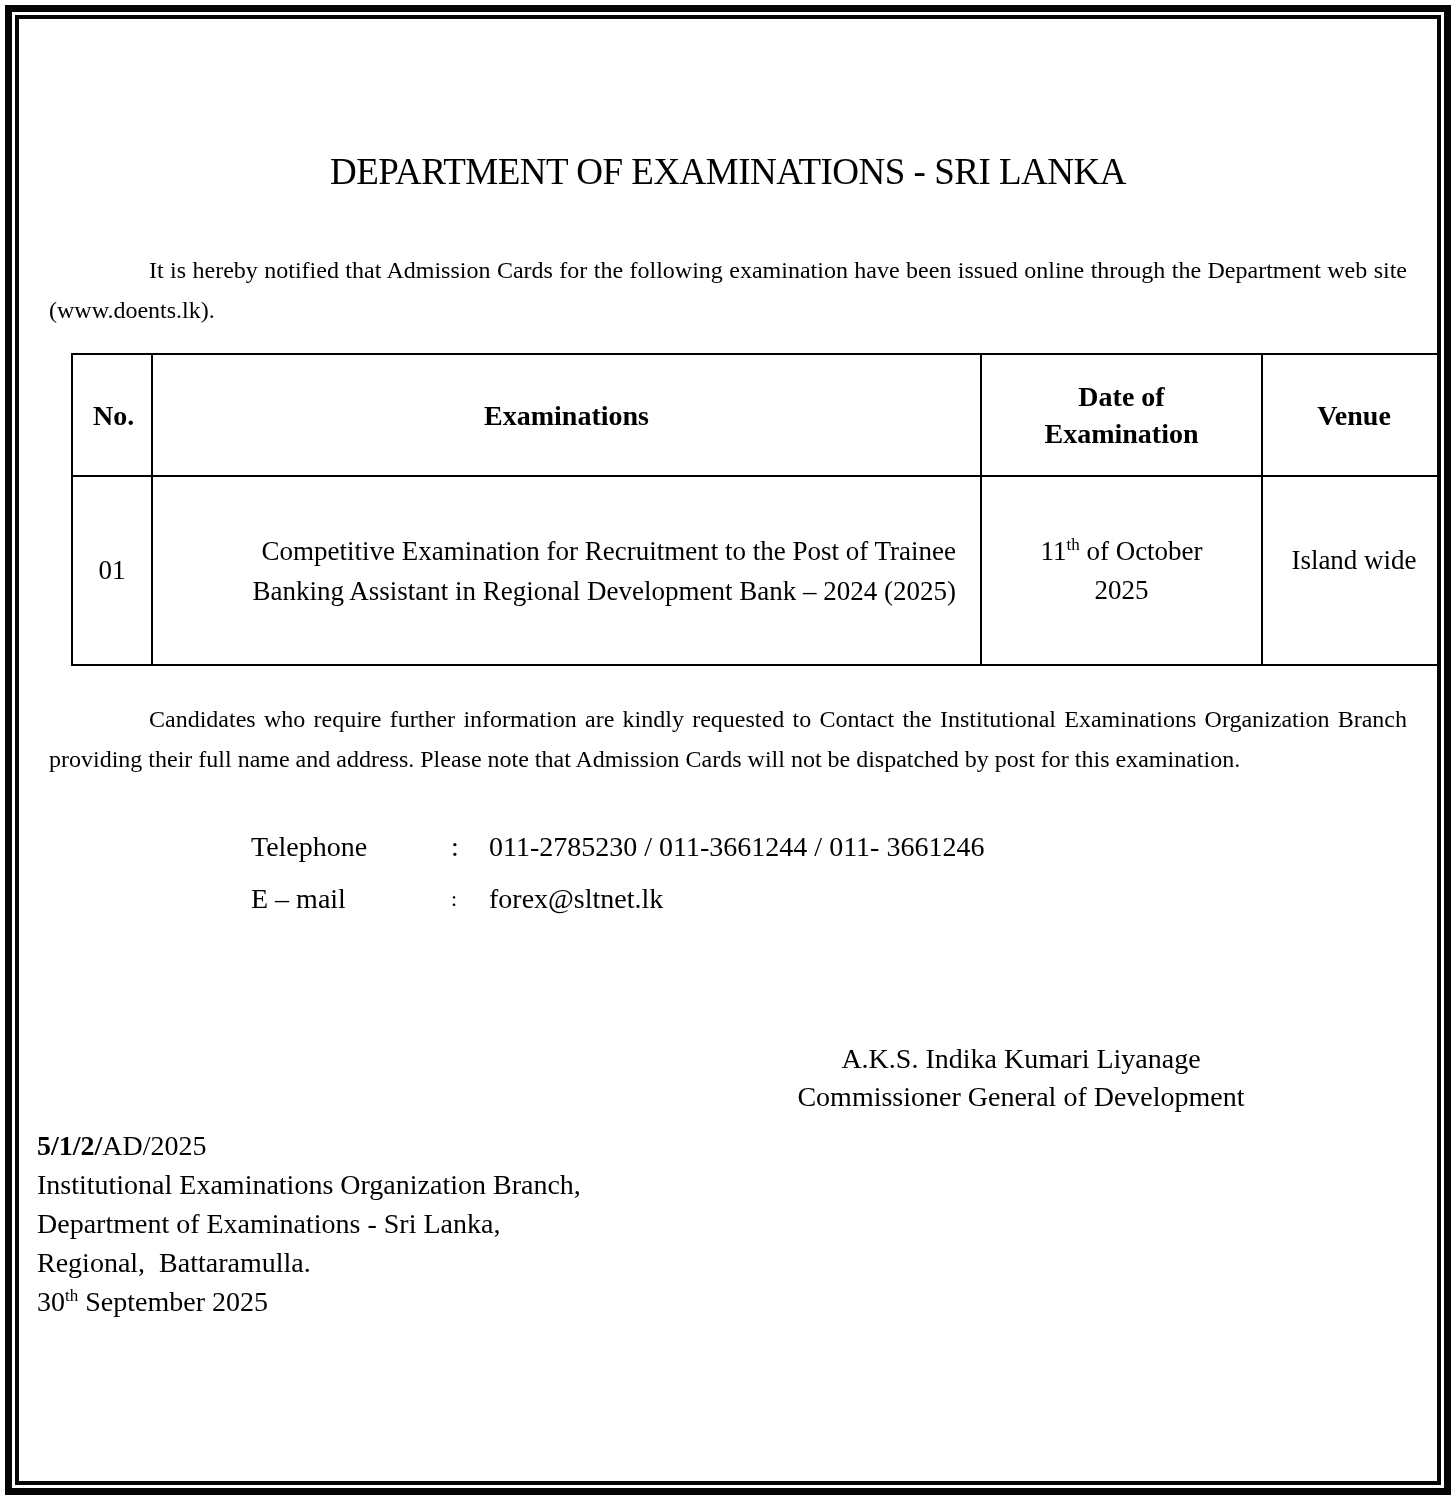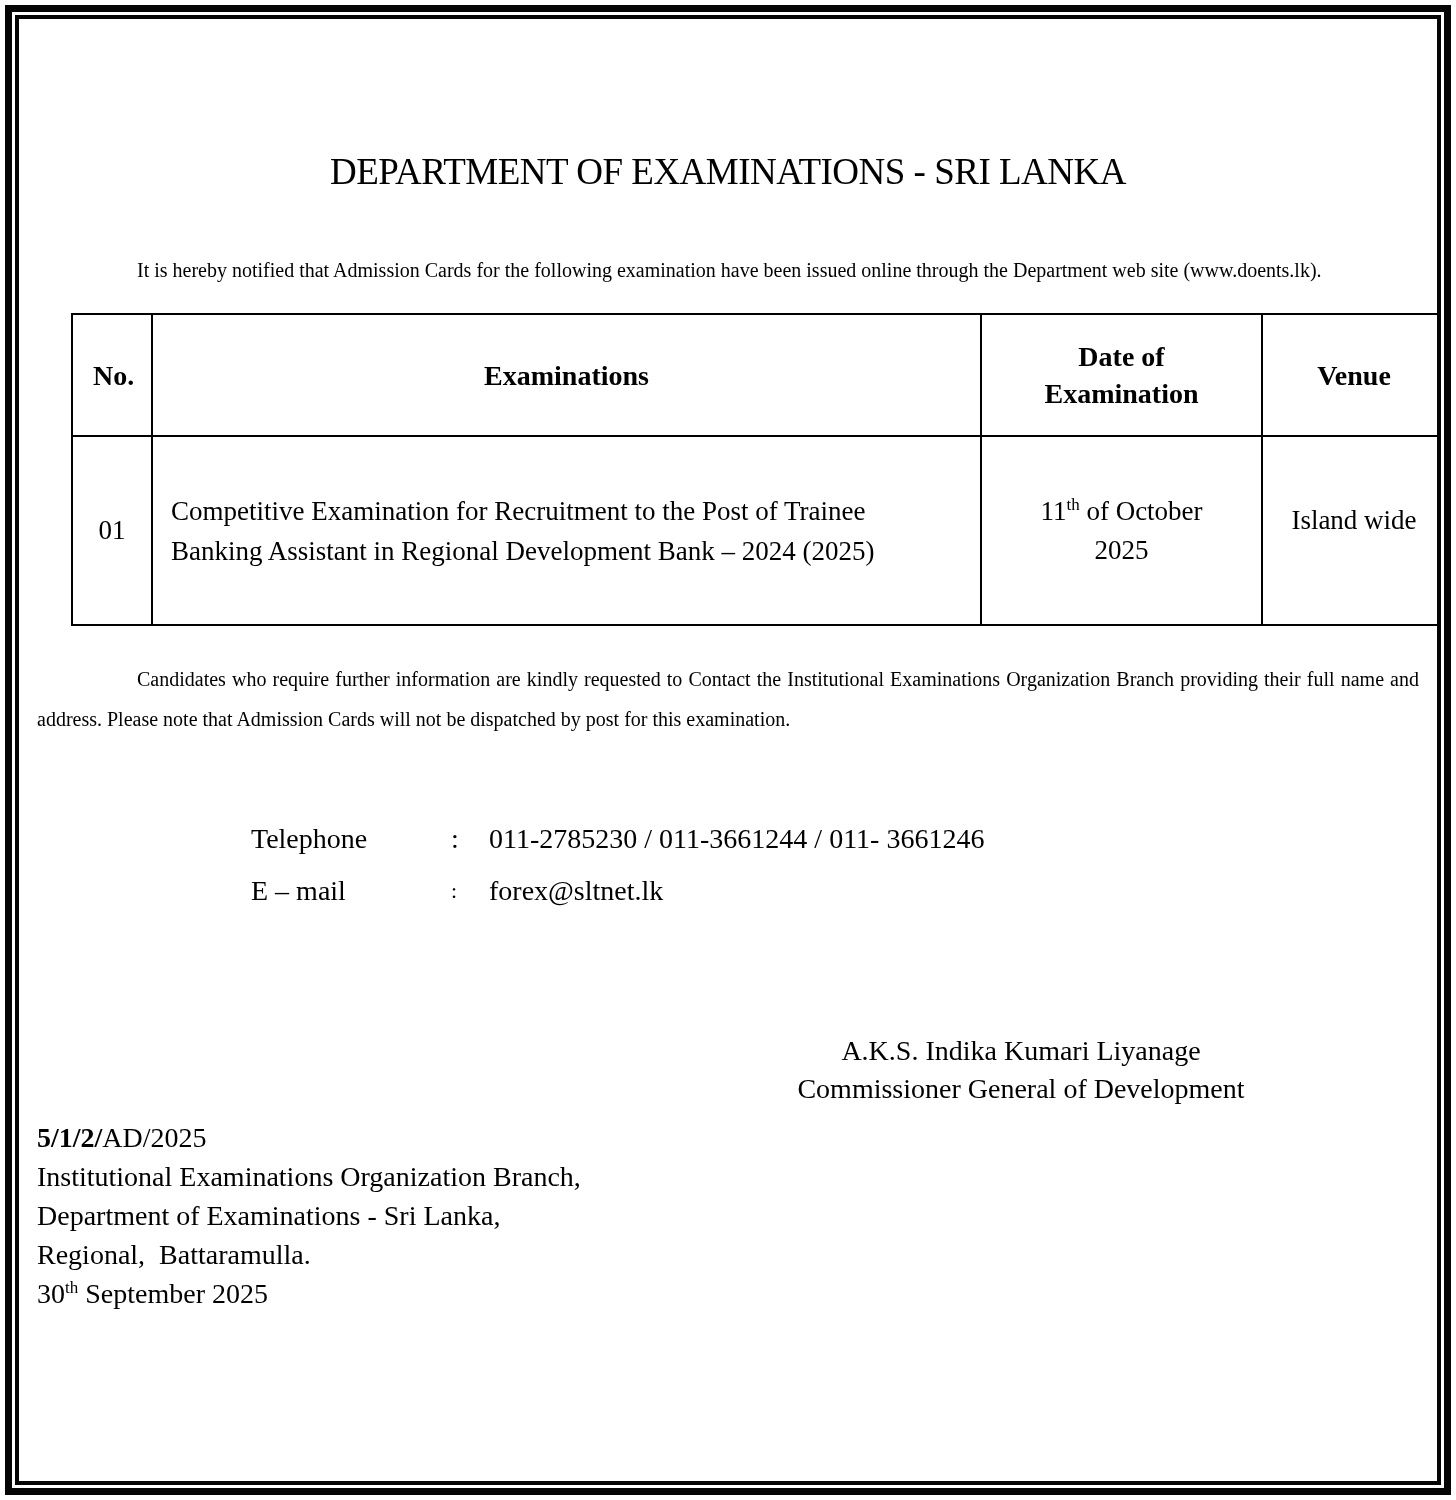--- a/index.html
+++ b/index.html
@@ -33,24 +33,24 @@
   }
   .title {
     margin: 131px 0 0 0;
     text-align: center;
     font-size: 37px;
     font-weight: normal;
     letter-spacing: -0.5px;
     line-height: 44px;
   }
   .para {
-    font-size: 20px;
+    font-size: 24px;
     line-height: 40px;
     text-align: justify;
-    margin: 0;
+    margin: 12px;
   }
   .para.indent { text-indent: 100px; }
   .intro { margin-top: 56px; }
   .further { margin-top: 33px; }
 
   table.exam-table {
     border-collapse: collapse;
     table-layout: fixed;
     margin: 23px 0 0 34px;
     width: 1374px;
@@ -68,40 +68,40 @@
     line-height: 37px;
     padding: 0 20px;
   }
   .exam-table td { height: 189px; font-size: 27px; }
   .col-no    { width: 80px; }
   .col-exam  { width: 829px; }
   .col-date  { width: 281px; }
   .col-venue { width: 184px; }
   .cell-no   { text-align: center; vertical-align: middle; }
   .cell-exam {
-    text-align: left;
+    text-align: right;
     vertical-align: middle;
     padding: 0 24px 0 18px;
     line-height: 40px;
   }
   .cell-date { text-align: center; vertical-align: middle; font-size: 28px; }
   .date-wrap { max-width: 215px; margin: 0 auto; line-height: 39px; }
   .cell-venue {
     text-align: center;
     vertical-align: top;
     padding-top: 68px;
     font-size: 28px;
   }
   sup.ord {
     font-size: 17px;
     vertical-align: super;
     line-height: 0;
   }
 
-  .contact { margin-top: 80px; font-size: 28px; font-family: Liberation Serif, serif; }
+  .contact { margin-top: 48px; font-size: 28px; font-family: Liberation Serif, serif; }
   .contact-row { display: flex; line-height: 40px; }
   .contact-row.email { margin-top: 12px; }
   .c-label { margin-left: 214px; width: 200px; }
   .c-colon { width: 38px; text-align: left; }
   .c-colon.small { font-size: 22px; }
 
   .signature {
     margin: 121px 148px 0 auto;
     width: 500px;
     text-align: center;

